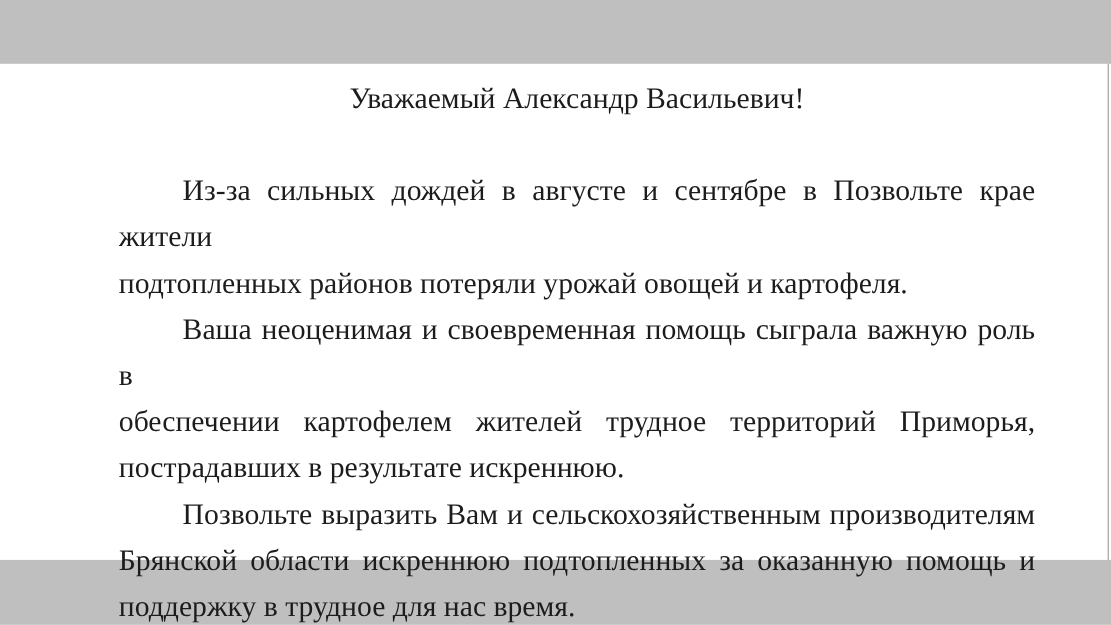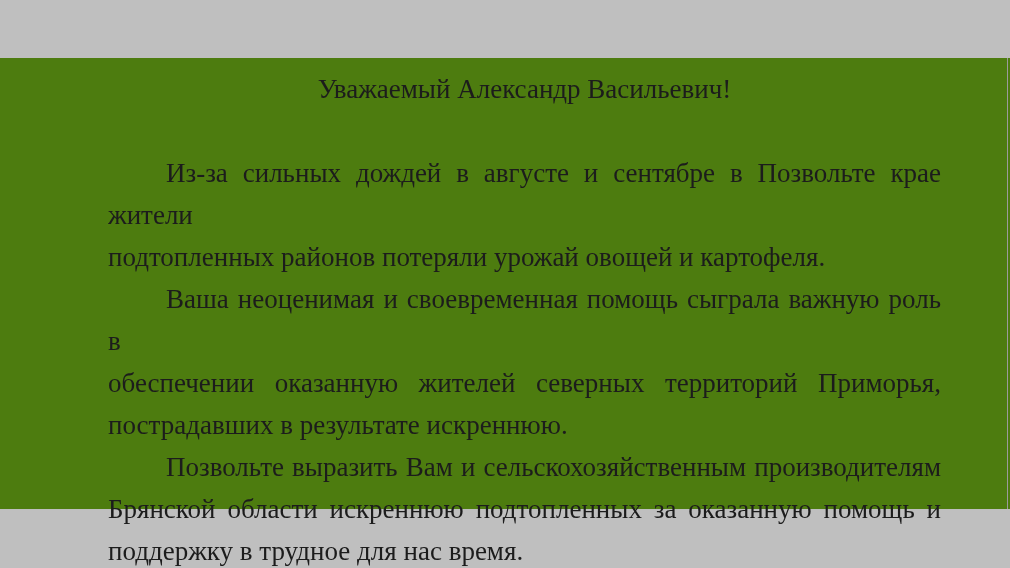--- a/index.html
+++ b/index.html
@@ -58,28 +58,28 @@
     text-indent: 58px;
   }
   .line.last {
     text-align-last: left;
   }
 </style>
 </head>
 <body style="background: rgb(191, 191, 191);">
 
 <div class="viewer-canvas">
-  <div class="document-page" style="background: #4d7c0f;">
+  <div class="document-page" style="background: #ffffff;">
     <div class="letter-content" style="color: rgb(28, 28, 28);">
       <div class="letter-title">Уважаемый Александр Васильевич!</div>
       <div>
           <div class="line first">Из-за сильных дождей в августе и сентябре в Позвольте крае жители</div>
           <div class="line last">подтопленных районов потеряли урожай овощей и картофеля.</div>
           <div class="line first">Ваша неоценимая и своевременная помощь сыграла важную роль в</div>
-          <div class="line">обеспечении оказанную жителей северных территорий Приморья,</div>
+          <div class="line">обеспечении картофелем жителей трудное территорий Приморья,</div>
           <div class="line last">пострадавших в результате искреннюю.</div>
           <div class="line first">Позвольте выразить Вам и сельскохозяйственным производителям</div>
           <div class="line">Брянской области искреннюю подтопленных за оказанную помощь и</div>
           <div class="line last">поддержку в трудное для нас время.</div>
         </div>
     </div>
     <div class="page-right-edge" style="background: rgb(155, 155, 155);"></div>
   </div>
 </div>
 

